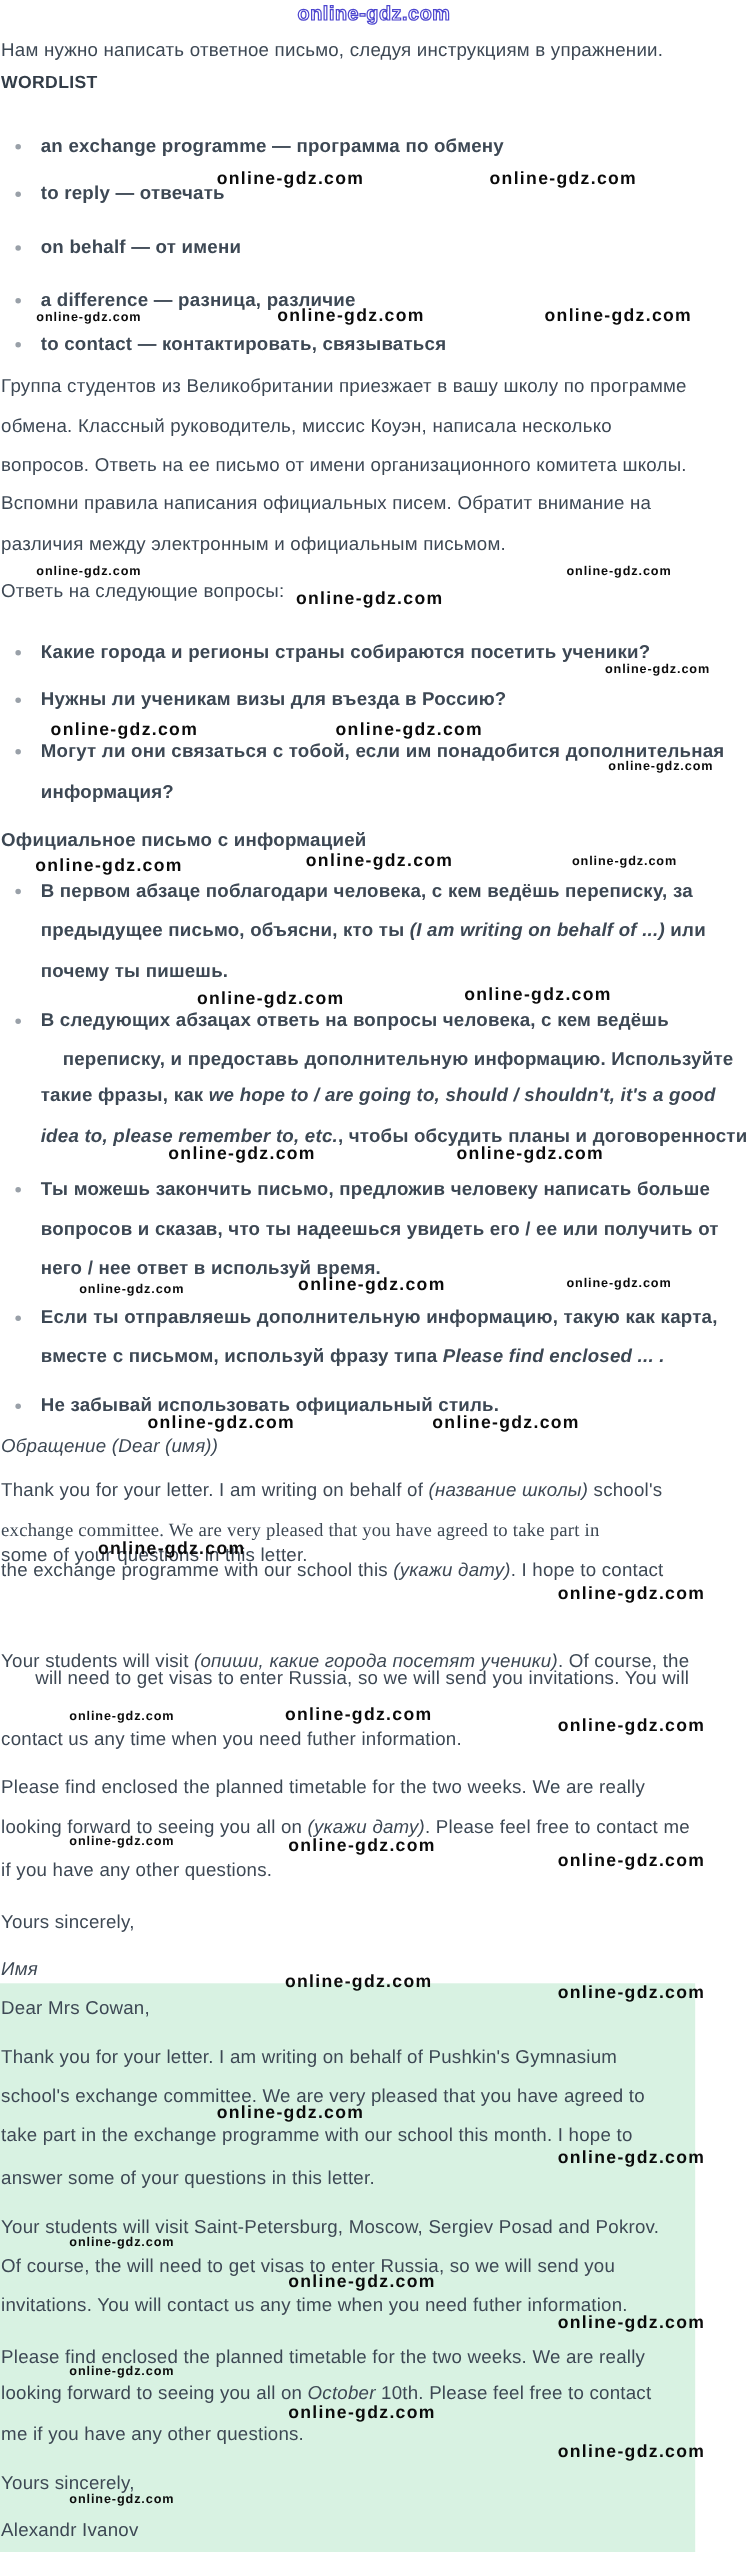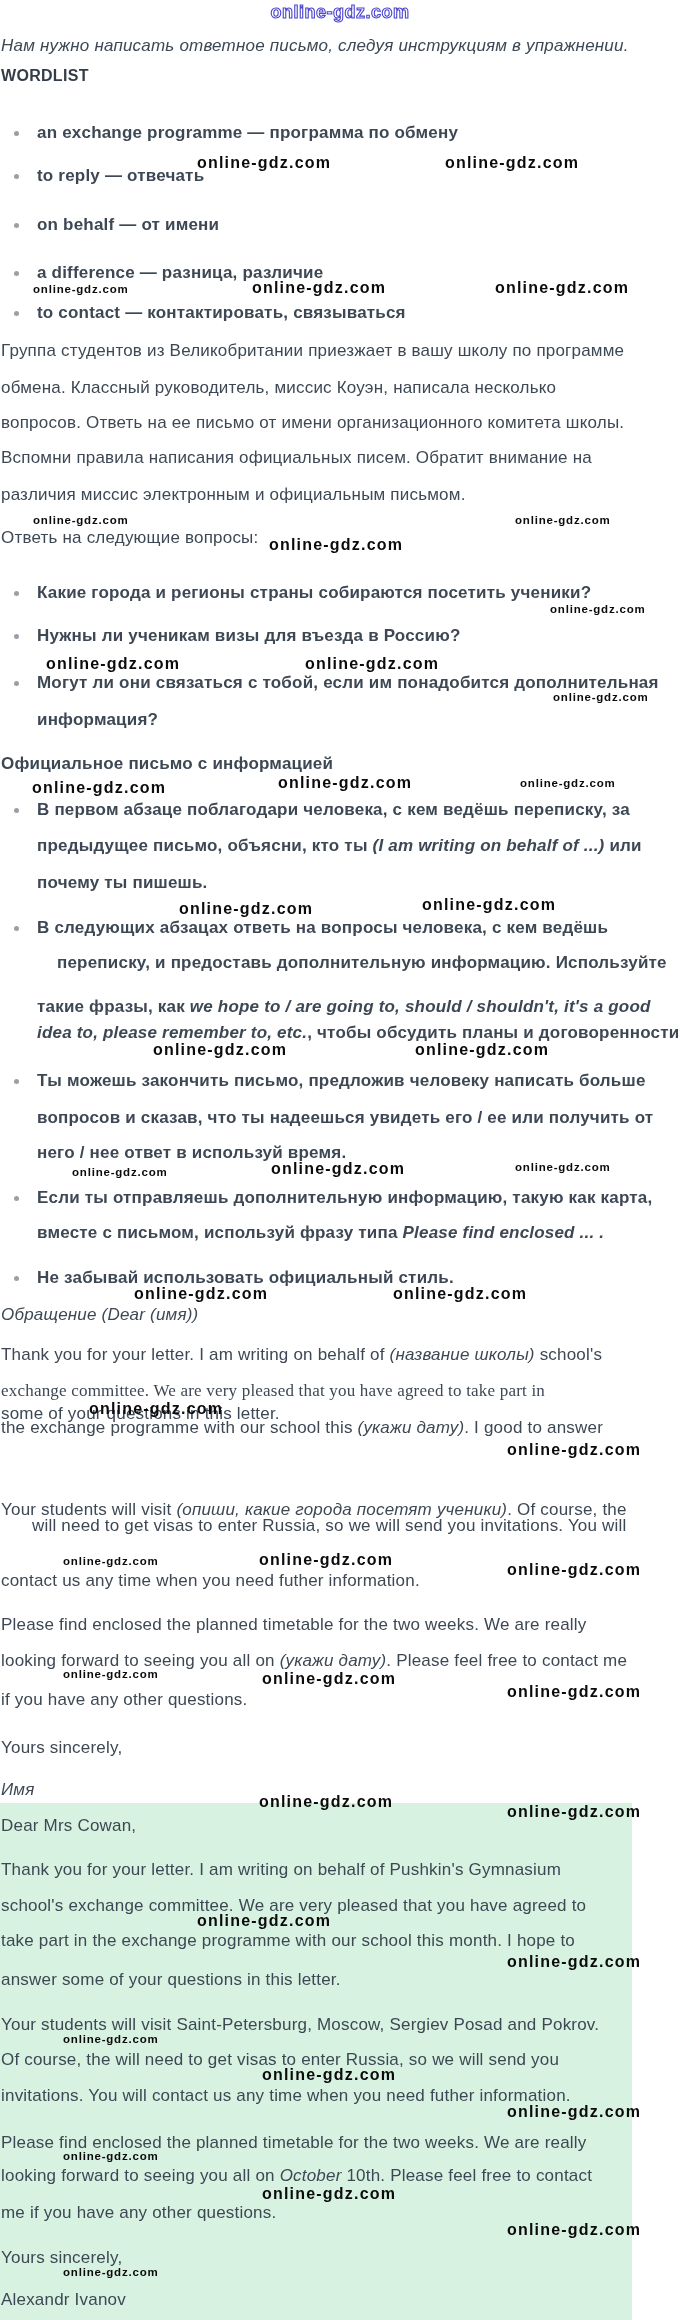--- a/index.html
+++ b/index.html
@@ -56,55 +56,55 @@
     color:rgba(255,255,255,0.85);
     -webkit-text-stroke:1.1px var(--wm-outline,#4c45cf);
   }
 </style>
 </head>
 <body>
 
 <div class="page" style="--text: #3d4854; --wm: #0b0b0b; --wm-outline: #4c45cf; --bullet: #99a0a8;">
   <div class="answer-box" style="background: rgb(216, 242, 226);"></div>
   <div id="content">
-      <div class="line p" style="top: 36px; font-style: italic;"><span>Нам нужно написать ответное письмо, следуя инструкциям в упражнении.</span></div>
+      <div class="line p" style="top: 36px;"><span>Нам нужно написать ответное письмо, следуя инструкциям в упражнении.</span></div>
       <div class="line h" style="top: 66px;"><span>WORDLIST</span></div>
       <div class="line bullet" style="top: 123px;"><span class="dot"></span><span>an exchange programme — программа по обмену</span></div>
       <div class="line bullet" style="top: 166px;"><span class="dot"></span><span>to reply — отвечать</span></div>
       <div class="line bullet" style="top: 215px;"><span class="dot"></span><span>on behalf — от имени</span></div>
       <div class="line bullet" style="top: 263px;"><span class="dot"></span><span>a difference — разница, различие</span></div>
       <div class="line bullet" style="top: 303px;"><span class="dot"></span><span>to contact — контактировать, связываться</span></div>
       <div class="line p" style="top: 341px;"><span>Группа студентов из Великобритании приезжает в вашу школу по программе</span></div>
       <div class="line p" style="top: 378px;"><span>обмена. Классный руководитель, миссис Коуэн, написала несколько</span></div>
       <div class="line p" style="top: 413px;"><span>вопросов. Ответь на ее письмо от имени организационного комитета школы.</span></div>
       <div class="line p" style="top: 448px;"><span>Вспомни правила написания официальных писем. Обратит внимание на</span></div>
-      <div class="line p" style="top: 485px;"><span>различия миссис электронным и официальным письмом.</span></div>
+      <div class="line p" style="top: 485px;"><span>различия между электронным и официальным письмом.</span></div>
       <div class="line p" style="top: 528px;"><span>Ответь на следующие вопросы:</span></div>
       <div class="line bullet" style="top: 583px;"><span class="dot"></span><span>Какие города и регионы страны собираются посетить ученики?</span></div>
       <div class="line bullet" style="top: 626px;"><span class="dot"></span><span>Нужны ли ученикам визы для въезда в Россию?</span></div>
       <div class="line bullet" style="top: 673px;"><span class="dot"></span><span>Могут ли они связаться с тобой, если им понадобится дополнительная</span></div>
       <div class="line cont" style="top: 710px;"><span>информация?</span></div>
       <div class="line h2" style="top: 754px; text-align: center;"><span>Официальное письмо с информацией</span></div>
       <div class="line bullet" style="top: 800px;"><span class="dot"></span><span>В первом абзаце поблагодари человека, с кем ведёшь переписку, за</span></div>
       <div class="line cont" style="top: 836px;"><span>предыдущее письмо, объясни, кто ты </span><span class="i">(I am writing on behalf of ...)</span><span> или</span></div>
       <div class="line cont" style="top: 873px;"><span>почему ты пишешь.</span></div>
       <div class="line bullet" style="top: 918px;"><span class="dot"></span><span>В следующих абзацах ответь на вопросы человека, с кем ведёшь</span></div>
       <div class="line cont" style="top: 953px; margin-left: 20px;"><span>переписку, и предоставь дополнительную информацию. Используйте</span></div>
-      <div class="line cont" style="top: 986px; margin-top: 11px;"><span>такие фразы, как </span><span class="i">we hope to / are going to, should / shouldn't, it's a good</span></div>
+      <div class="line cont" style="top: 986px;"><span>такие фразы, как </span><span class="i">we hope to / are going to, should / shouldn't, it's a good</span></div>
       <div class="line cont" style="top: 1023px;"><span class="i">idea to, please remember to, etc.</span><span>, чтобы обсудить планы и договоренности.</span></div>
       <div class="line bullet" style="top: 1071px;"><span class="dot"></span><span>Ты можешь закончить письмо, предложив человеку написать больше</span></div>
       <div class="line cont" style="top: 1108px;"><span>вопросов и сказав, что ты надеешься увидеть его / ее или получить от</span></div>
       <div class="line cont" style="top: 1143px;"><span>него / нее ответ в используй время.</span></div>
       <div class="line bullet" style="top: 1188px;"><span class="dot"></span><span>Если ты отправляешь дополнительную информацию, такую как карта,</span></div>
       <div class="line cont" style="top: 1223px;"><span>вместе с письмом, используй фразу типа </span><span class="i">Please find enclosed ... .</span></div>
       <div class="line bullet" style="top: 1268px;"><span class="dot"></span><span>Не забывай использовать официальный стиль.</span></div>
       <div class="line p" style="top: 1305px;"><span class="i">Обращение (Dear (имя))</span></div>
       <div class="line p" style="top: 1345px;"><span>Thank you for your letter. I am writing on behalf of </span><span class="i">(название школы)</span><span> school's</span></div>
       <div class="line p" style="top: 1381px; font-family: Liberation Serif, serif;"><span>exchange committee. We are very pleased that you have agreed to take part in</span></div>
-      <div class="line p" style="top: 1418px;"><span>the exchange programme with our school this </span><span class="i">(укажи дату)</span><span>. I good to answer</span></div>
+      <div class="line p" style="top: 1418px;"><span>the exchange programme with our school this </span><span class="i">(укажи дату)</span><span>. I hope to contact</span></div>
       <div class="line p" style="top: 1404px;"><span>some of your questions in this letter.</span></div>
       <div class="line p" style="top: 1500px;"><span>Your students will visit </span><span class="i">(опиши, какие города посетят ученики)</span><span>. Of course, the</span></div>
       <div class="line p" style="top: 1516px; padding-left: 31px;"><span>will need to get visas to enter Russia, so we will send you invitations. You will</span></div>
       <div class="line p" style="top: 1571px;"><span>contact us any time when you need futher information.</span></div>
       <div class="line p" style="top: 1615px;"><span>Please find enclosed the planned timetable for the two weeks. We are really</span></div>
       <div class="line p" style="top: 1651px;"><span>looking forward to seeing you all on </span><span class="i">(укажи дату)</span><span>. Please feel free to contact me</span></div>
       <div class="line p" style="top: 1690px;"><span>if you have any other questions.</span></div>
       <div class="line p" style="top: 1738px;"><span>Yours sincerely,</span></div>
       <div class="line p" style="top: 1780px;"><span class="i">Имя</span></div>
       <div class="line p" style="top: 1816px;"><span>Dear Mrs Cowan,</span></div>

